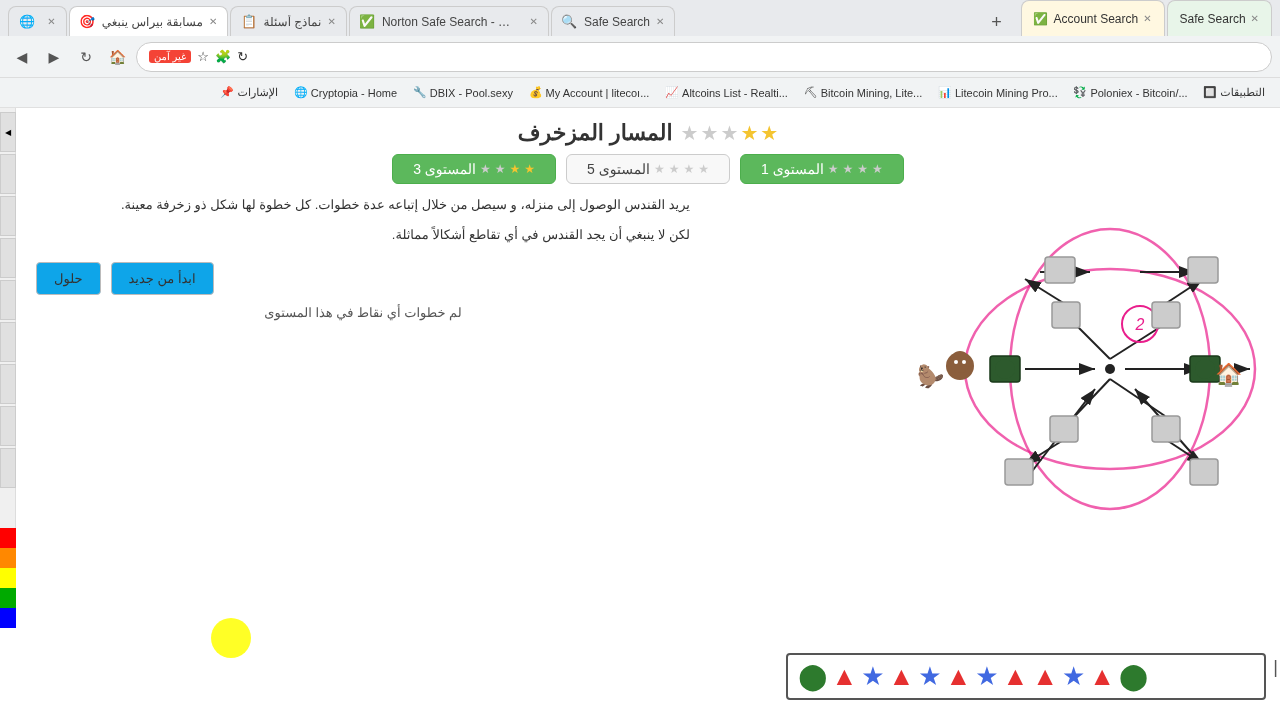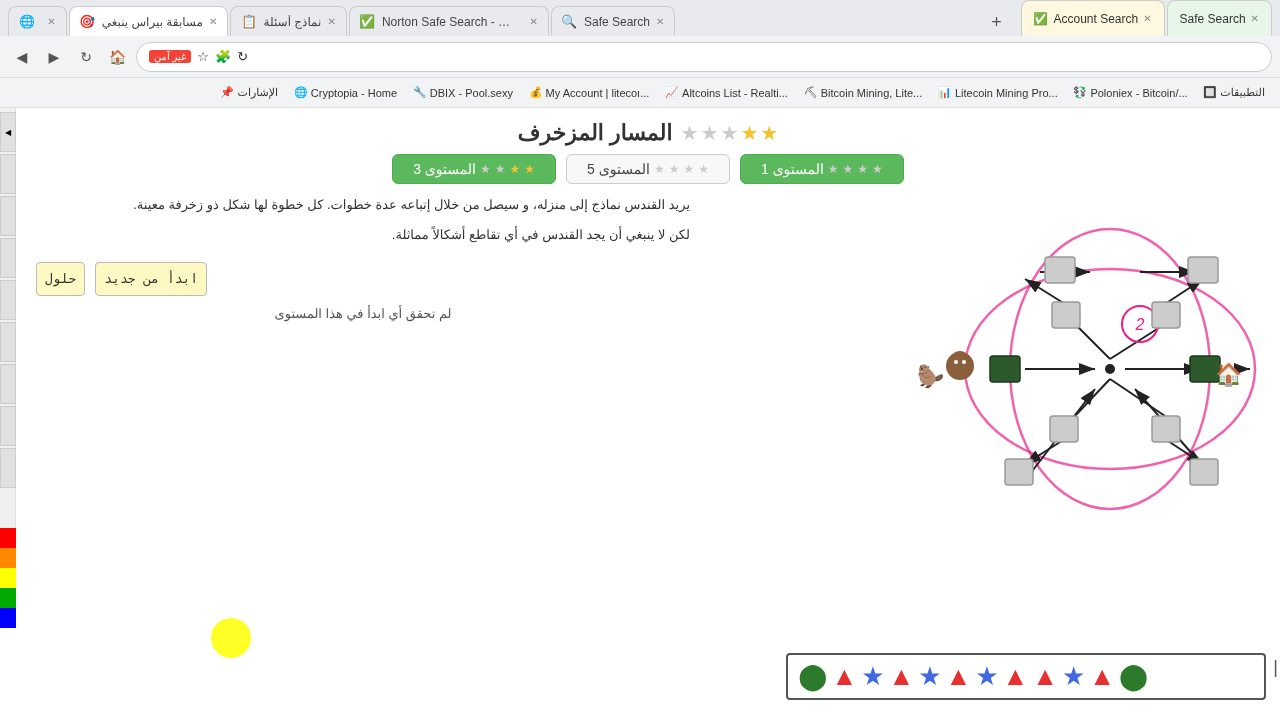--- a/index.html
+++ b/index.html
@@ -235,28 +235,27 @@
       margin-bottom: 8px;
       direction: rtl;
     }
     .action-buttons {
       display: flex;
       gap: 10px;
       margin-top: 16px;
       justify-content: flex-end;
     }
     .action-btn {
-      padding: 8px 8px;
+      padding: 8px 17px;
       border: 1px solid #bbb;
       border-radius: 4px;
-      background: #fef9c3;
+      background: #0ea5e9;
       cursor: pointer;
       font-size: 13px;
       color: #333;
-      font-family: Liberation Mono, monospace;
     }
     .score-text {
       text-align: center;
       font-size: 13px;
       color: #555;
       margin-top: 10px;
       direction: rtl;
     }
 
     
@@ -549,28 +548,28 @@
         <circle cx="236" cy="168" r="2" fill="#fff"></circle>
         <circle cx="244" cy="168" r="2" fill="#fff"></circle>
         <text x="225" y="190" font-size="22">🦫</text>
 
         <text x="523" y="188" font-size="22">🏠</text>
       </svg>
     </div>
 
     <div class="text-panel">
       <div id="description-container">
-          <p>يريد القندس نماذج إلى منزله، و سيصل من خلال إتباعه عدة خطوات. كل خطوة لها شكل ذو زخرفة معينة.</p>
+          <p>يريد القندس الوصول إلى منزله، و سيصل من خلال إتباعه عدة خطوات. كل خطوة لها شكل ذو زخرفة معينة.</p>
           <p>لكن لا ينبغي أن يجد القندس في أي تقاطع أشكالاً مماثلة.</p>
         </div>
       <div class="action-buttons">
         <button class="action-btn">ابدأ من جديد</button>
         <button class="action-btn">حلول</button>
       </div>
-      <div class="score-text">لم تحقق أي ابدأ في هذا المستوى</div>
+      <div class="score-text">لم خطوات أي نقاط في هذا المستوى</div>
     </div>
   </div>
 
   <div class="bottom-shapes-bar">
     <div style="display:flex;align-items:flex-start;gap:5px;">
       <div style="display:flex;flex-direction:column;align-items:center;justify-content:center;padding:5px 2px;">
         <span style="font-size:18px;color:#555;line-height:1;">|</span>
       </div>
       <div class="shapes-container" id="shapes-container">
           <span class="shape-item" style="color: rgb(45, 122, 45);">⬤</span>

